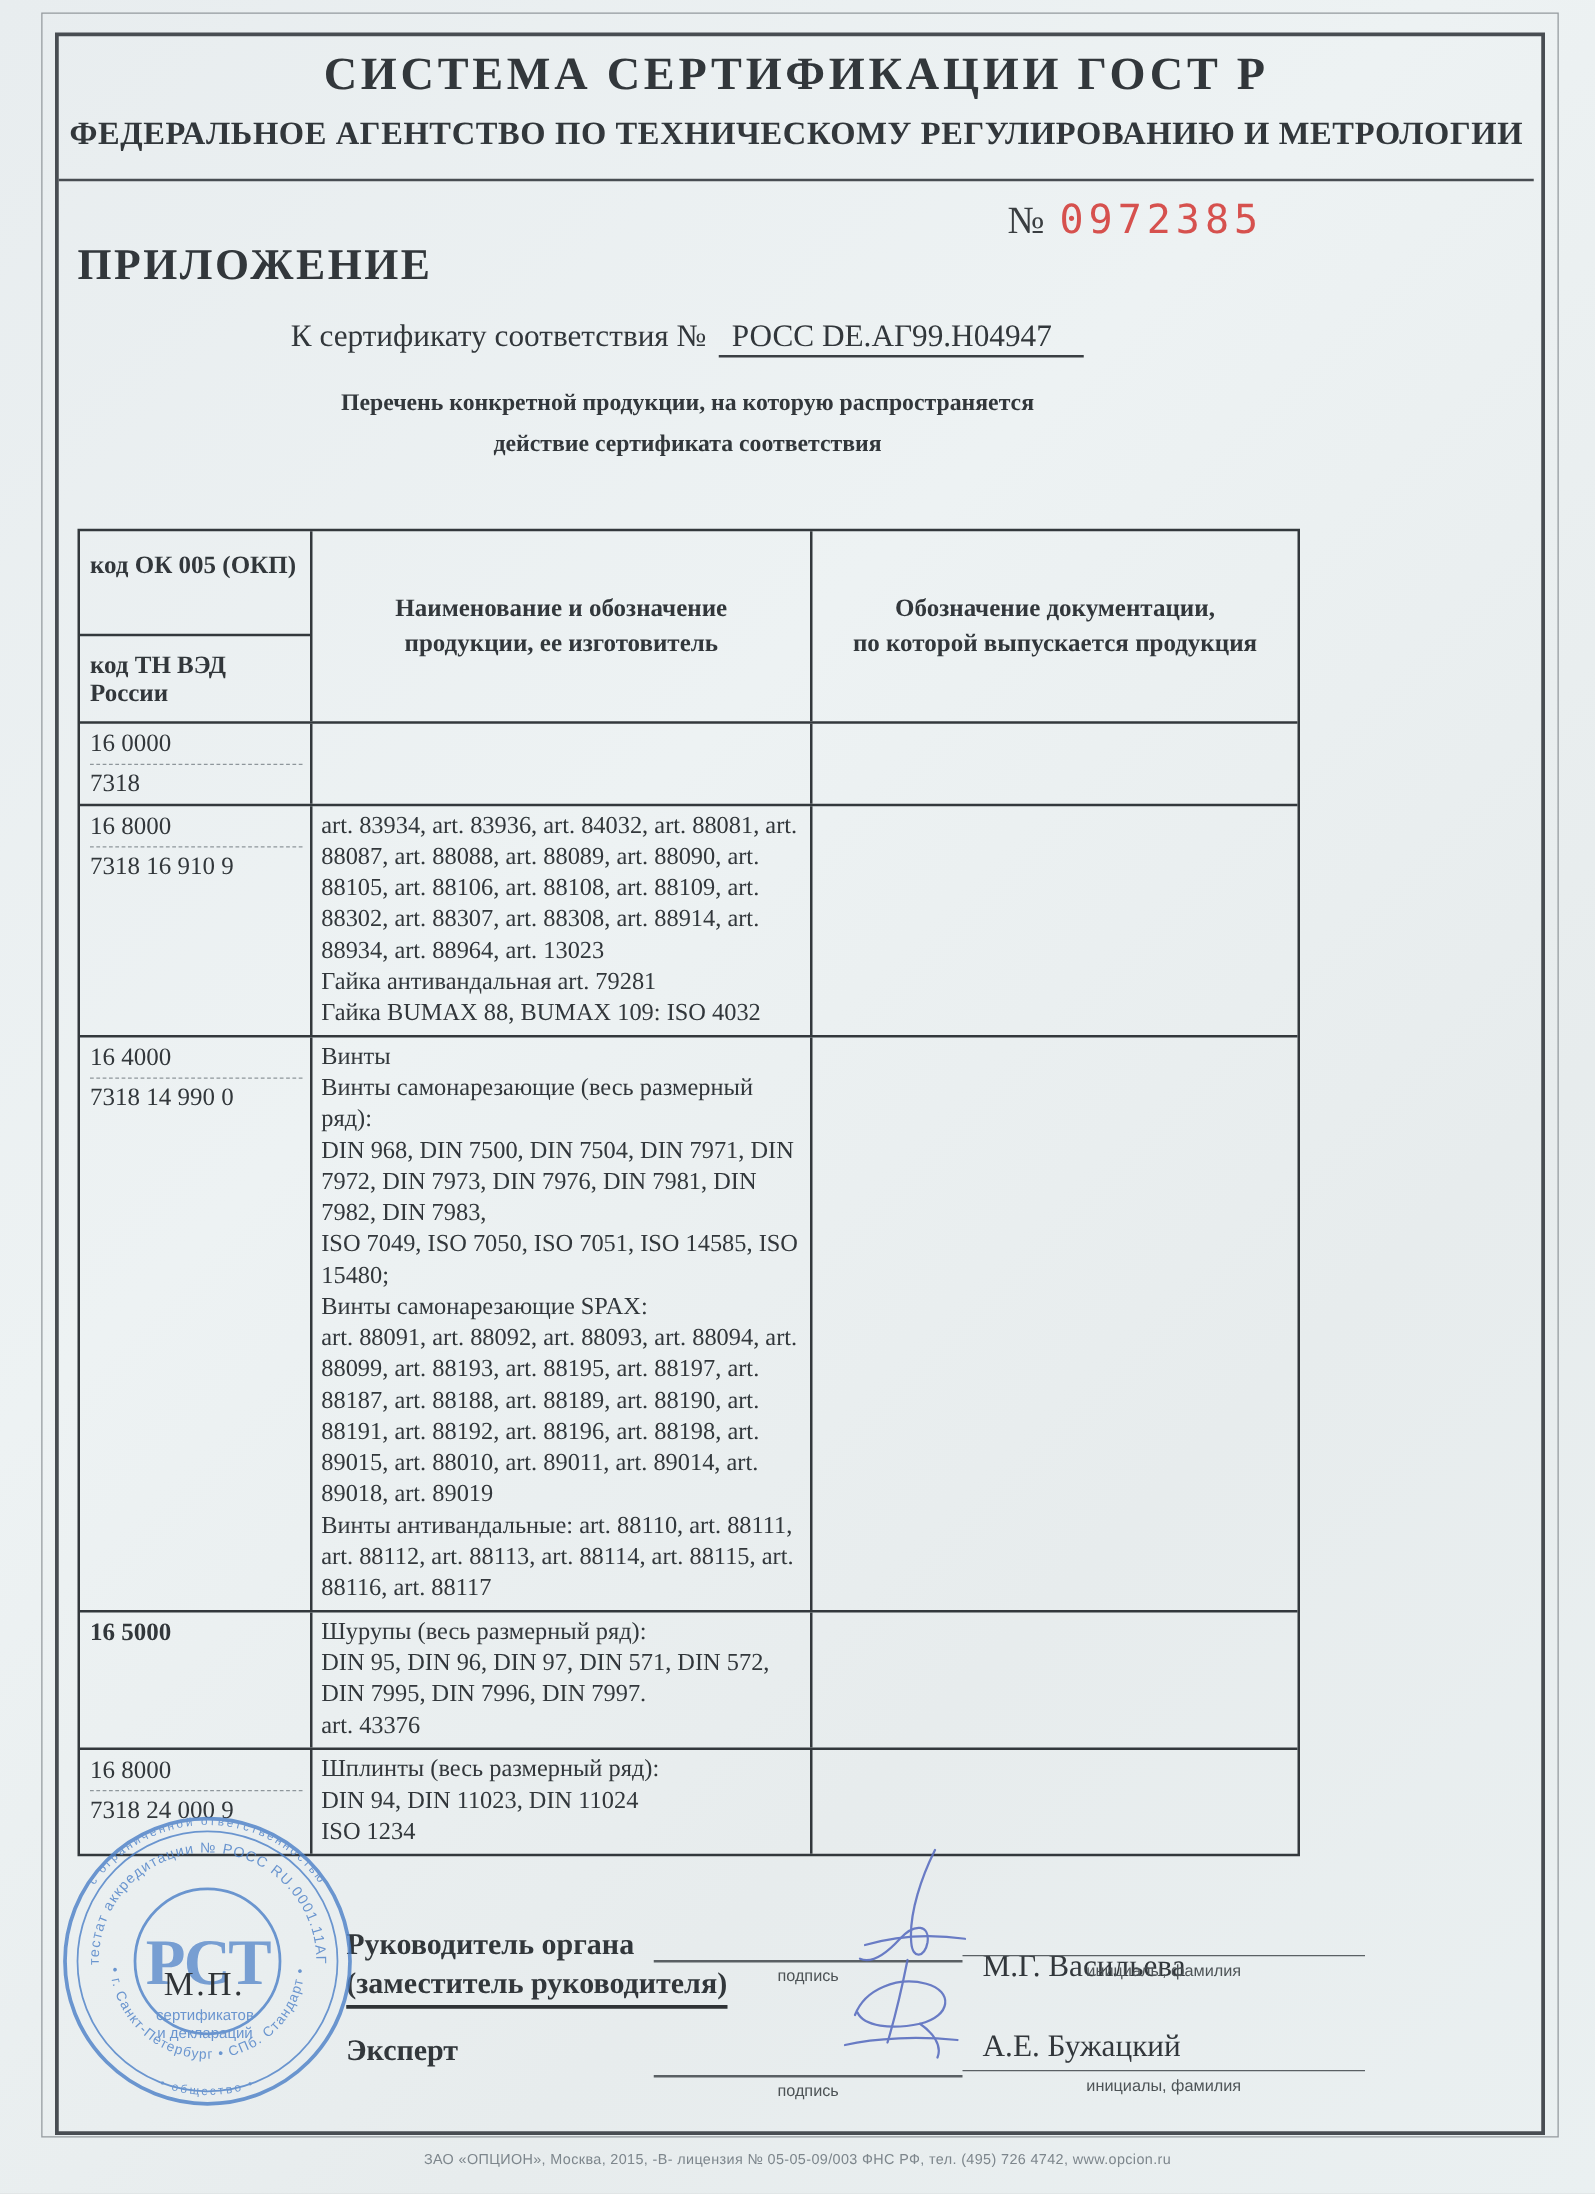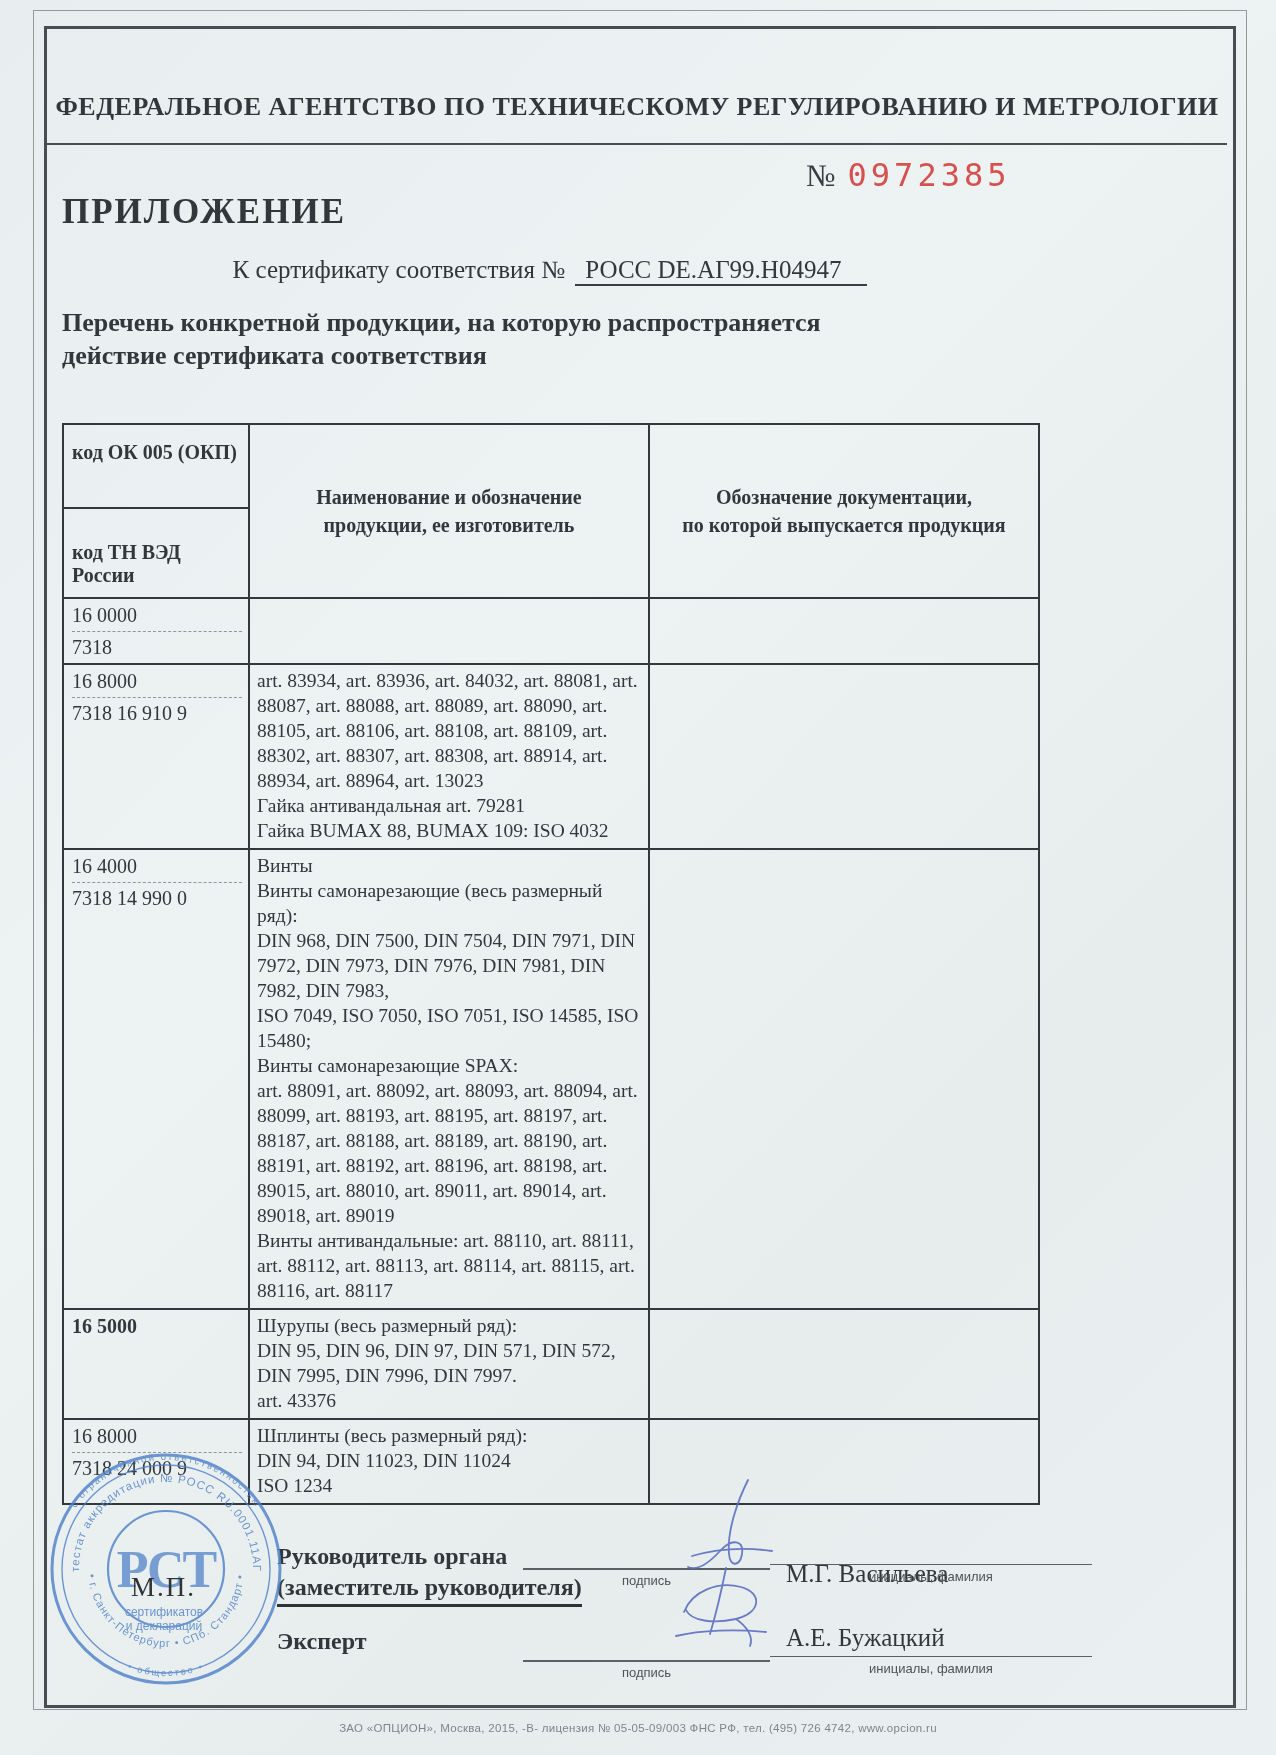--- a/index.html
+++ b/index.html
@@ -12,28 +12,28 @@
   .frame-inner{position:absolute;left:44px;top:26px;width:1186px;height:1676px;border:3px solid #484d52;}
   .header-rule{position:absolute;left:47px;top:143px;width:1180px;height:2px;background:#484d52;}
   .h1{position:absolute;left:47px;top:38px;width:1180px;text-align:center;font-size:37px;font-weight:bold;letter-spacing:3px;}
   .h2{position:absolute;left:47px;top:92px;width:1180px;text-align:center;font-size:26px;font-weight:bold;letter-spacing:.5px;}
   .docnum{position:absolute;left:806px;top:156px;display:flex;align-items:baseline;gap:12px;}
   .docnum .no{font-size:31px;color:#3a3e41;}
   .docnum .val{font-family:"DejaVu Sans Mono",monospace;font-size:32px;color:#d6514e;letter-spacing:4px;}
   .title{position:absolute;left:62px;top:192px;width:976px;text-align:left;font-size:35px;font-weight:bold;letter-spacing:2px;}
   .certline{position:absolute;left:62px;top:256px;width:976px;text-align:center;font-size:25px;}
   .certline .num{border-bottom:2px solid #3a3f43;padding:0 26px 1px 10px;margin-left:4px;}
-  .desc{position:absolute;left:62px;top:306px;width:976px;text-align:left;font-size:26px;font-weight:bold;line-height:33px;white-space:pre-line;}
+  .desc{position:absolute;left:62px;top:306px;width:976px;text-align:center;font-size:19px;font-weight:bold;line-height:33px;white-space:pre-line;}
   
   .ctable{position:absolute;left:62px;top:423px;width:978px;border:2px solid #33383c;box-sizing:border-box;}
   .trow{display:grid;grid-template-columns:186px 400px 1fr;}
   .trow > div{box-sizing:border-box;}
   .trow + .trow{border-top:2px solid #33383c;}
   .c1,.c2{border-right:2px solid #33383c;}
-  .thead .c1{display:flex;flex-direction:column;padding:0;gap:20px;}
+  .thead .c1{display:flex;flex-direction:column;padding:0;}
   .h-c1t{height:66px;border-bottom:2px solid #33383c;padding:16px 4px 0 8px;font-size:20px;font-weight:bold;}
   .h-c1b{padding:12px 4px 10px 8px;font-size:20px;font-weight:bold;}
   .h-center{display:flex;align-items:center;justify-content:center;text-align:center;
     font-size:20px;font-weight:bold;white-space:pre-line;line-height:28px;padding:6px 10px;}
   .codes{padding:2px 6px 4px 8px;font-size:20px;line-height:24px;}
   .code1{display:block;border-bottom:1px dashed #8e969b;padding:2px 0 4px;}
   .nodash .code1{border-bottom:none;font-weight:bold;}
   .code2{display:block;padding-top:3px;}
   .prod{padding:3px 4px 5px 7px;font-size:19.5px;line-height:25px;white-space:pre-line;}
   .r1{min-height:56px;}
@@ -63,20 +63,21 @@
     color:#7d868c;font-family:"Liberation Sans","DejaVu Sans",sans-serif;letter-spacing:.3px;}
 </style>
 </head>
 <body>
 
 <div class="page">
 
   <div class="frame-outer"></div>
   <div class="frame-inner"></div>
 
+  <div class="h1">СИСТЕМА СЕРТИФИКАЦИИ ГОСТ Р</div>
   <div class="h2">ФЕДЕРАЛЬНОЕ АГЕНТСТВО ПО ТЕХНИЧЕСКОМУ РЕГУЛИРОВАНИЮ И МЕТРОЛОГИИ</div>
   <div class="header-rule"></div>
 
   <div class="docnum">
     <span class="no">№</span>
     <span class="val">0972385</span>
   </div>
 
   <div class="title">ПРИЛОЖЕНИЕ</div>
 

